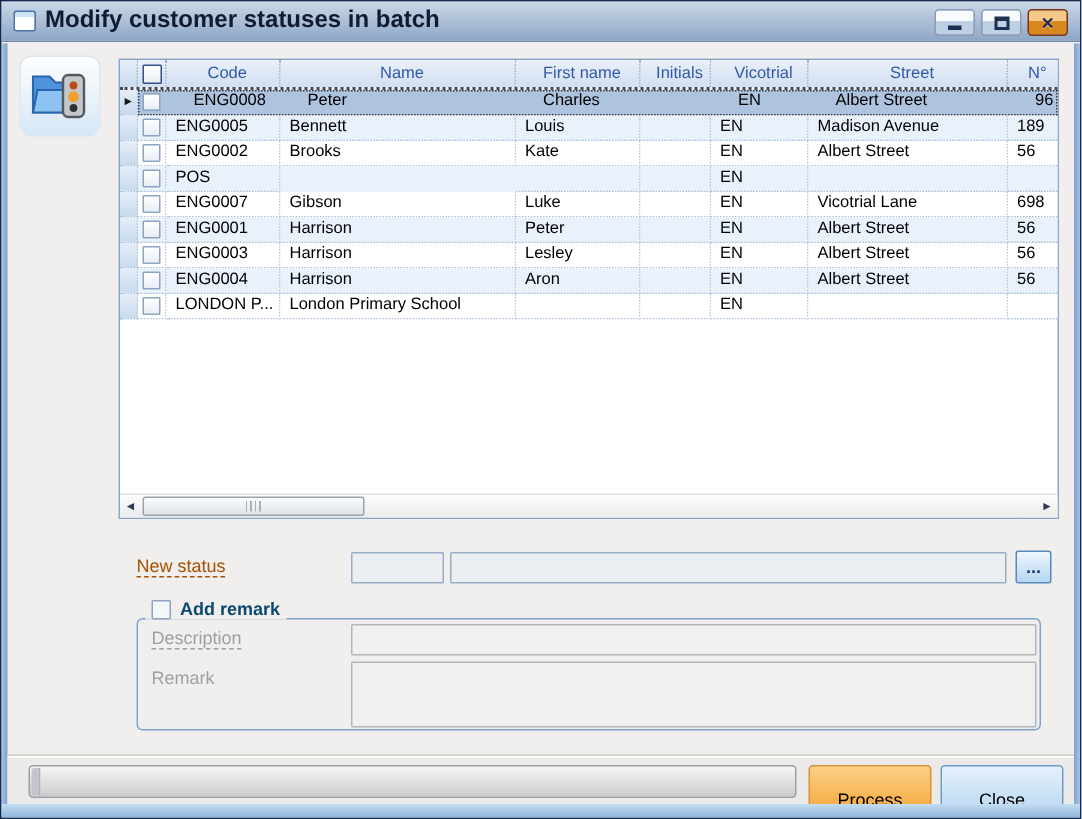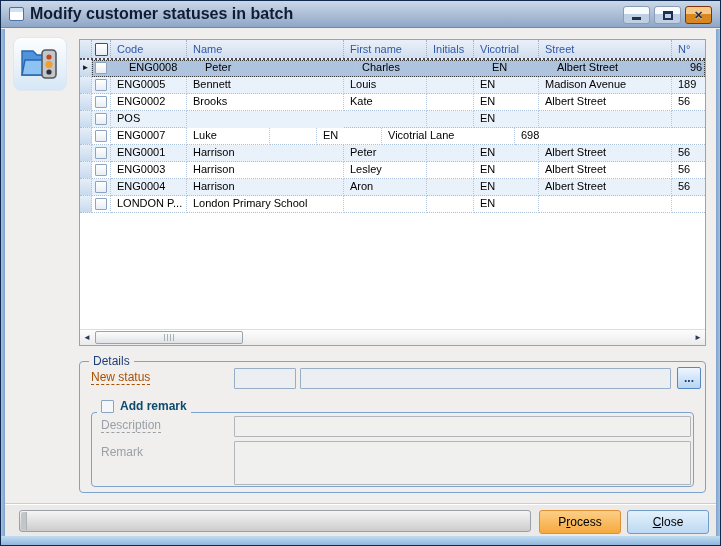--- a/index.html
+++ b/index.html
@@ -36,21 +36,21 @@
   
   .appicon{position:absolute;left:12px;top:36px;width:54px;height:54px;border-radius:8px;
     background:linear-gradient(#fdfefe,#d6e7f6);border:1px solid #dde8f2;
     display:flex;align-items:center;justify-content:center;}
   
   .grid{position:absolute;left:78px;top:38px;width:627px;height:307px;
     background:#ffffff;border:1px solid #89a7cb;}
   .ghead{display:flex;height:20px;border-bottom:2px dotted #4a4a52;
     background:linear-gradient(#eaf0f9,#d2dff0);}
   .hc{flex:0 0 auto;border-right:1px dotted #9ab4d6;font-size:11px;color:var(--header-text,#3059a8);
-    line-height:19px;padding-left:6px;white-space:nowrap;overflow:hidden;}
+    line-height:19px;padding-left:6px;white-space:nowrap;overflow:hidden;text-align:center;}
   .hc.hsel{width:12px;padding:0;background:linear-gradient(#e6eef8,#c8daee);}
   .hc.hcheck{width:19px;padding:0;display:flex;align-items:center;justify-content:center;}
   .hc.last{flex:1 1 auto;border-right:none;}
   .gbody{position:relative;}
   .grow{position:relative;display:flex;height:17px;background:#ffffff;}
   .grow.alt{background:var(--alt-row,#e9f1fa);}
   .grow.sel{background:var(--selected-row,#aec3de);}
   .grow.sel::after{content:"";position:absolute;left:12px;right:0;top:0;bottom:0;
     border:1px dotted #3a3a3a;pointer-events:none;}
   .gc{flex:0 0 auto;border-right:1px dotted #b2c6de;border-bottom:1px dotted #aabfd8;
@@ -100,21 +100,21 @@
   .f-desc{left:233px;top:415px;width:457px;}
   .f-remark{left:233px;top:440px;width:457px;height:44px;resize:none;}
   
   .footerbg{position:absolute;left:4px;right:4px;top:502px;height:35px;background:#ebeae8;
     border-top:1px solid #cfccc8;box-shadow:inset 0 1px 0 #ffffff;}
   .progress{position:absolute;left:18px;top:509px;width:512px;height:22px;
     border:1px solid #9aa0a8;border-radius:3px;background:linear-gradient(#f5f5f5,#cccccc);}
   .pcap{position:absolute;left:1px;top:1px;bottom:1px;width:6px;background:#c2c6ca;
     border-right:1px solid #aeb2b6;border-radius:2px 0 0 2px;}
   .btn{position:absolute;top:509px;width:82px;height:24px;border-radius:3px;
-    font:12px "Liberation Sans",sans-serif;color:#000;padding:4px;cursor:pointer;}
+    font:12px "Liberation Sans",sans-serif;color:#000;padding:15px;cursor:pointer;}
   .btn-process{left:538px;background:linear-gradient(var(--process-top,#fccf86),var(--process-bottom,#f6a93e));
     border:1px solid var(--process-border,#dd8f33);}
   .btn-close{left:626px;background:linear-gradient(#e4f1fb,#bcd9f2);
     border:1px solid var(--close-border,#709cc9);}
   .mn{text-decoration:underline;}
 </style>
 </head>
 <body>
 
 <div class="window">
@@ -219,20 +219,21 @@
           <div class="gc" style="width: 65px;">EN</div>
           <div class="gc" style="width: 133px;"></div>
           <div class="gc" style="width: 34px;"></div>
         </div>
         <div class="grow">
           <div class="gc gsel"></div>
           <div class="gc gcheck">
             <span class="cb"></span>
           </div>
           <div class="gc" style="width: 76px;">ENG0007</div>
+          <div class="gc" style="width: 157px;">Gibson</div>
           <div class="gc" style="width: 83px;">Luke</div>
           <div class="gc" style="width: 47px;"></div>
           <div class="gc" style="width: 65px;">EN</div>
           <div class="gc" style="width: 133px;">Vicotrial Lane</div>
           <div class="gc" style="width: 34px;">698</div>
         </div>
         <div class="grow alt">
           <div class="gc gsel"></div>
           <div class="gc gcheck">
             <span class="cb"></span>
@@ -288,23 +289,20 @@
     <div class="hscroll">
       <div class="sarrow">◄</div>
       <div class="sthumb">
           <span class="grip"></span>
         </div>
       <div class="sspacer"></div>
       <div class="sarrow">►</div>
     </div>
   </div>
 
-  <div class="groupbox gb-details">
-    <span class="gblabel">Details</span>
-  </div>
 
   <span class="newstatus">New status</span>
   <input class="field f-code" value="" style="">
   <input class="field f-name" value="" style="">
   <button class="dots">...</button>
 
   <div class="groupbox gb-remark"></div>
   <div class="cbrow">
     <span class="cb form"></span>
     <span class="cbtext">Add remark</span>

